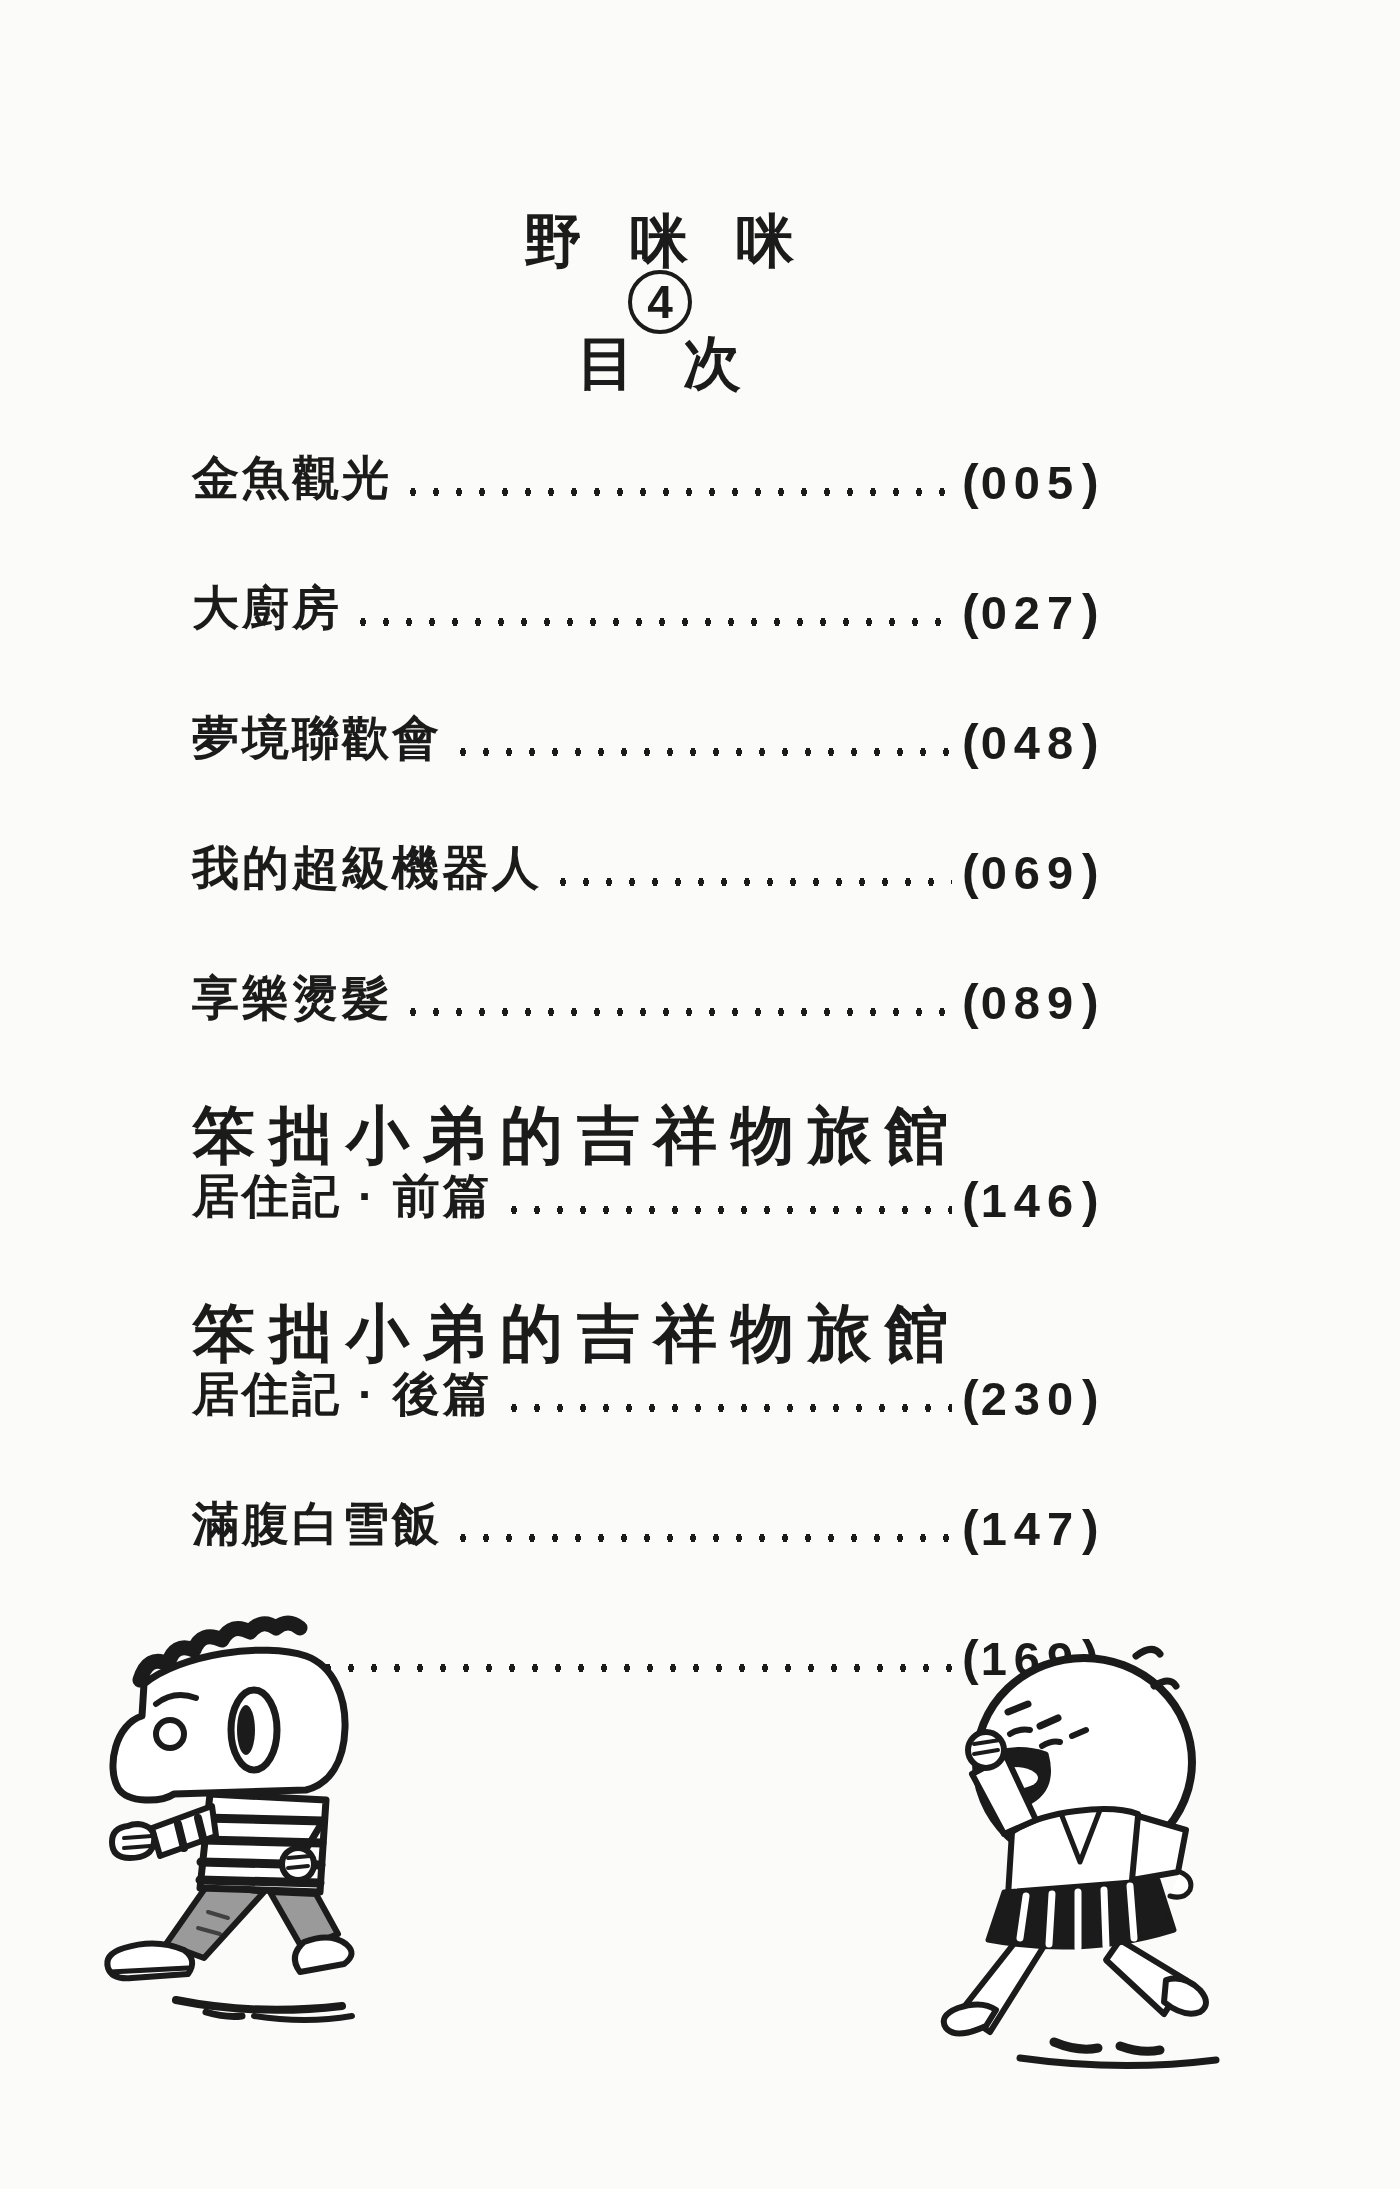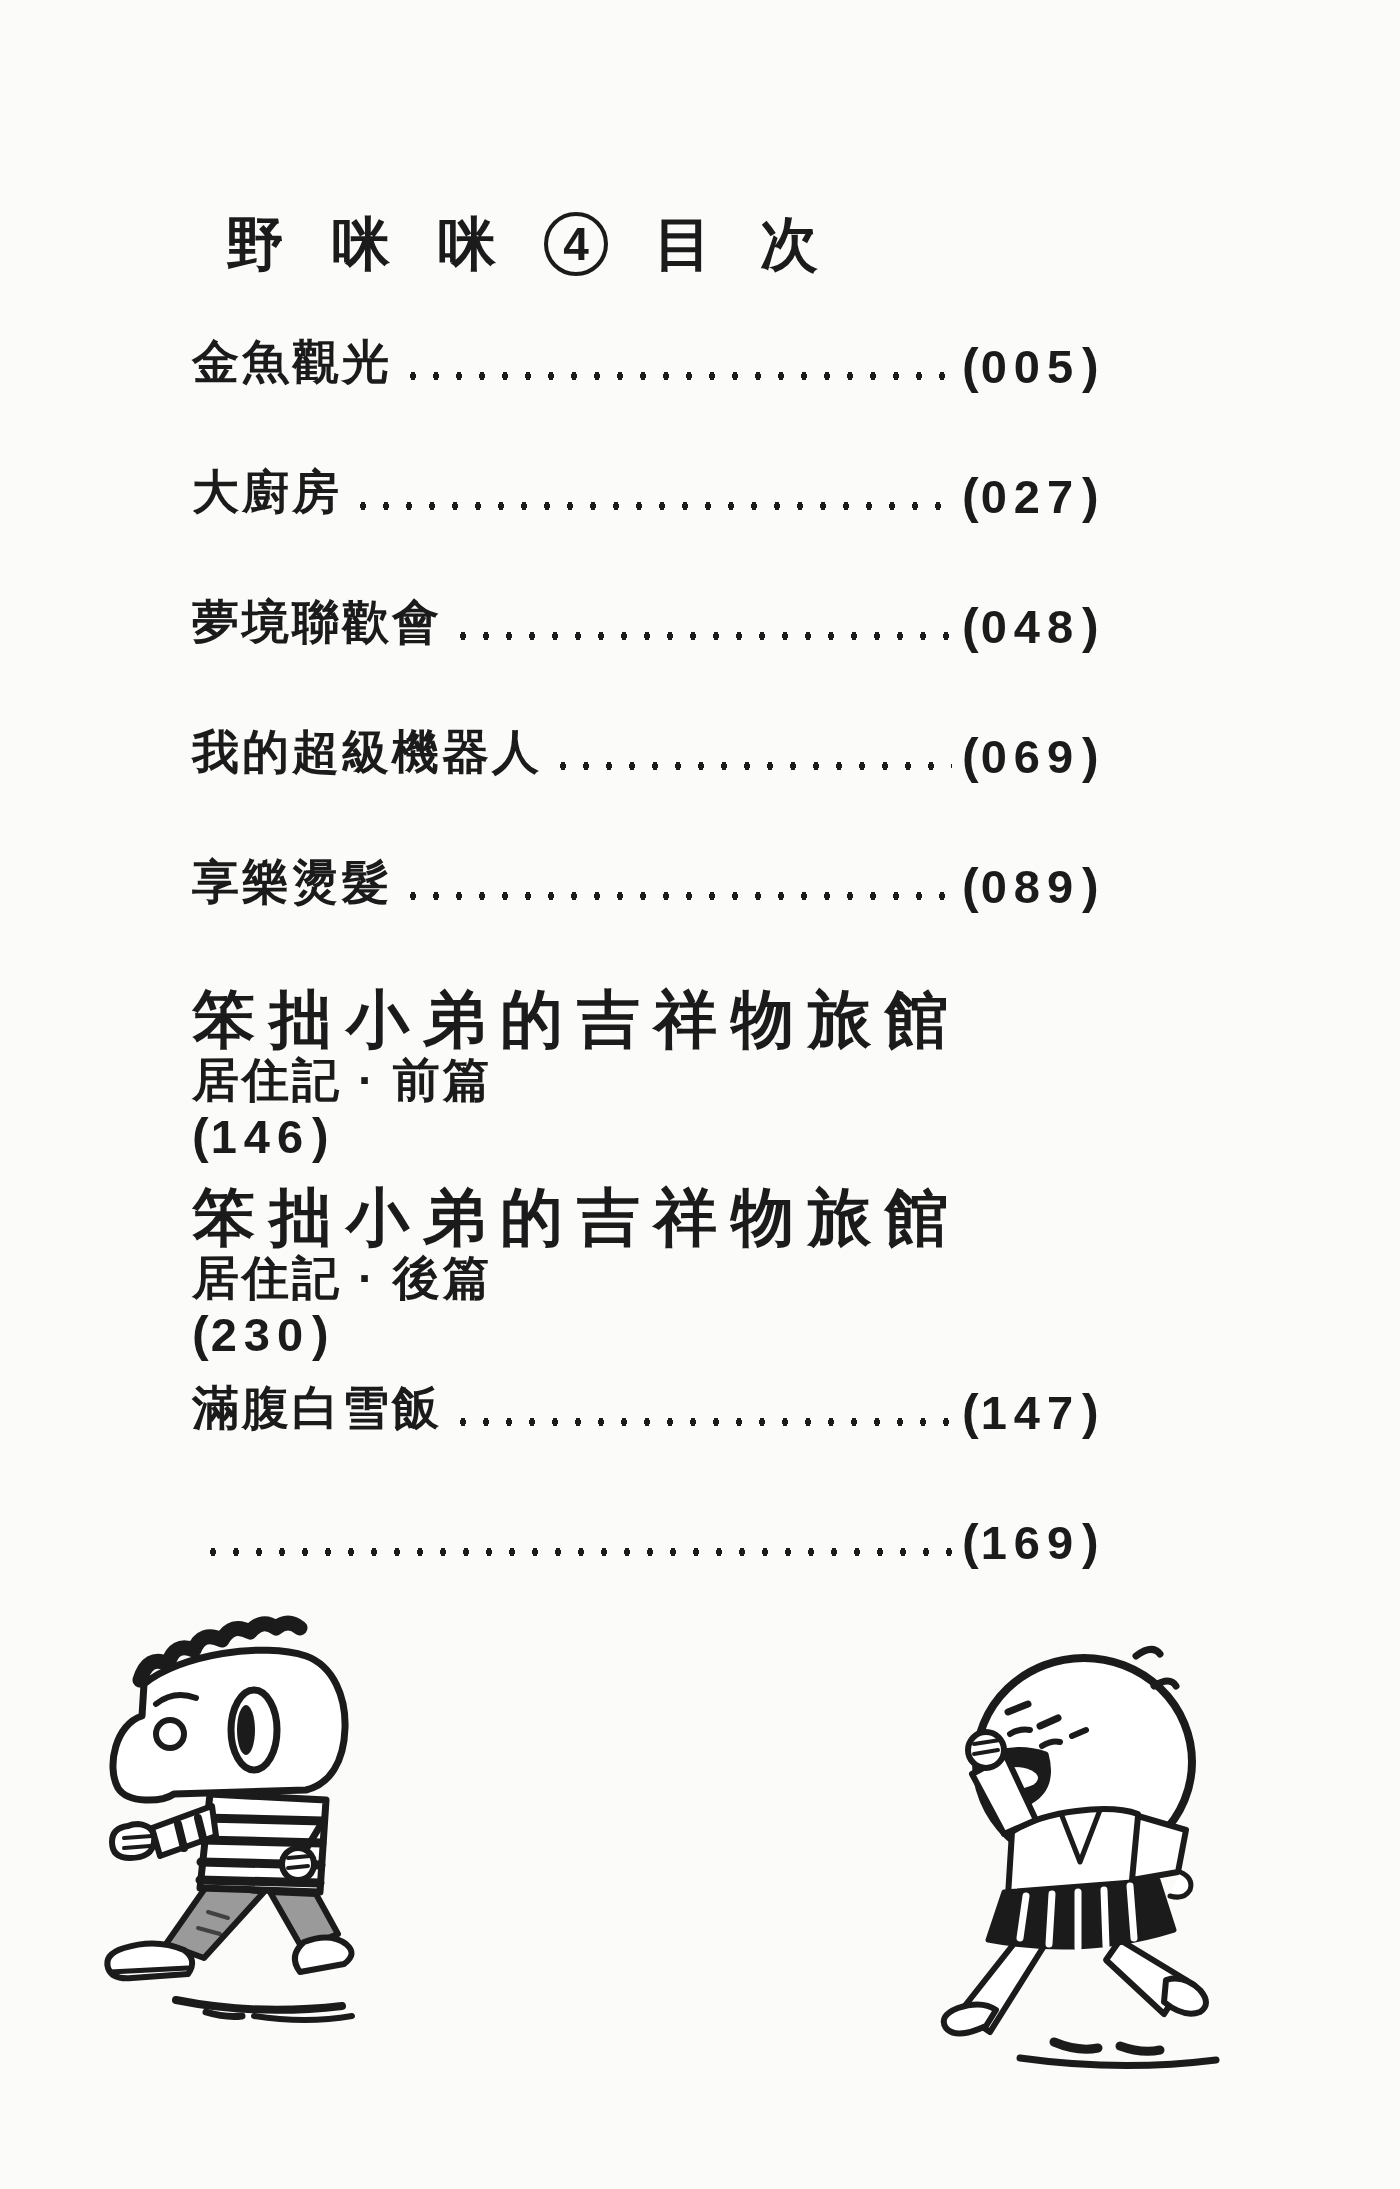--- a/index.html
+++ b/index.html
@@ -13,21 +13,21 @@
     width:1400px;height:2189px;position:relative;overflow:hidden;
     background:var(--paper);
     font-family:"Liberation Sans", sans-serif;
     color:var(--ink);
   }
 
   
   .content{position:absolute;left:192px;top:212px;width:948px;}
   .page-title{
     display:flex;align-items:center;margin:0 0 62px 34px;
-    font-size:58px;font-weight:bold;color:var(--ink);line-height:1;
+    font-size:58px;font-weight:bold;color:var(--ink);line-height:1;flex-direction:column;
   }
   .series,.toclabel{letter-spacing:48px;white-space:nowrap;}
   .volume{
     width:64px;height:64px;border:4px solid var(--ink);border-radius:50%;
     display:flex;align-items:center;justify-content:center;
     font-size:46px;letter-spacing:0;margin-right:46px;flex:none;
   }
 
   
   .toc-row{
@@ -42,21 +42,21 @@
   }
   .page-num{display:flex;align-items:center;width:178px;flex:none;}
   .paren{font-size:50px;}
   .num{letter-spacing:7px;margin:0 2px;}
 
   .toc-entry-multi{margin-bottom:74px;}
   .toc-entry-multi .line1{
     font-size:63px;font-weight:bold;letter-spacing:14px;line-height:1;
     height:56px;margin-bottom:12px;white-space:nowrap;color:var(--ink);
   }
-  .toc-entry-multi .toc-row{margin-bottom:0;flex-direction:column;}
+  .toc-entry-multi .toc-row{margin-bottom:0;}
 
   
   .illust{position:absolute;}
   #boy-illust{left:58px;top:1608px;width:366px;height:458px;}
   #kid-illust{left:924px;top:1634px;width:392px;height:452px;}
   svg{display:block;}
 </style>
 </head>
 <body>
 

